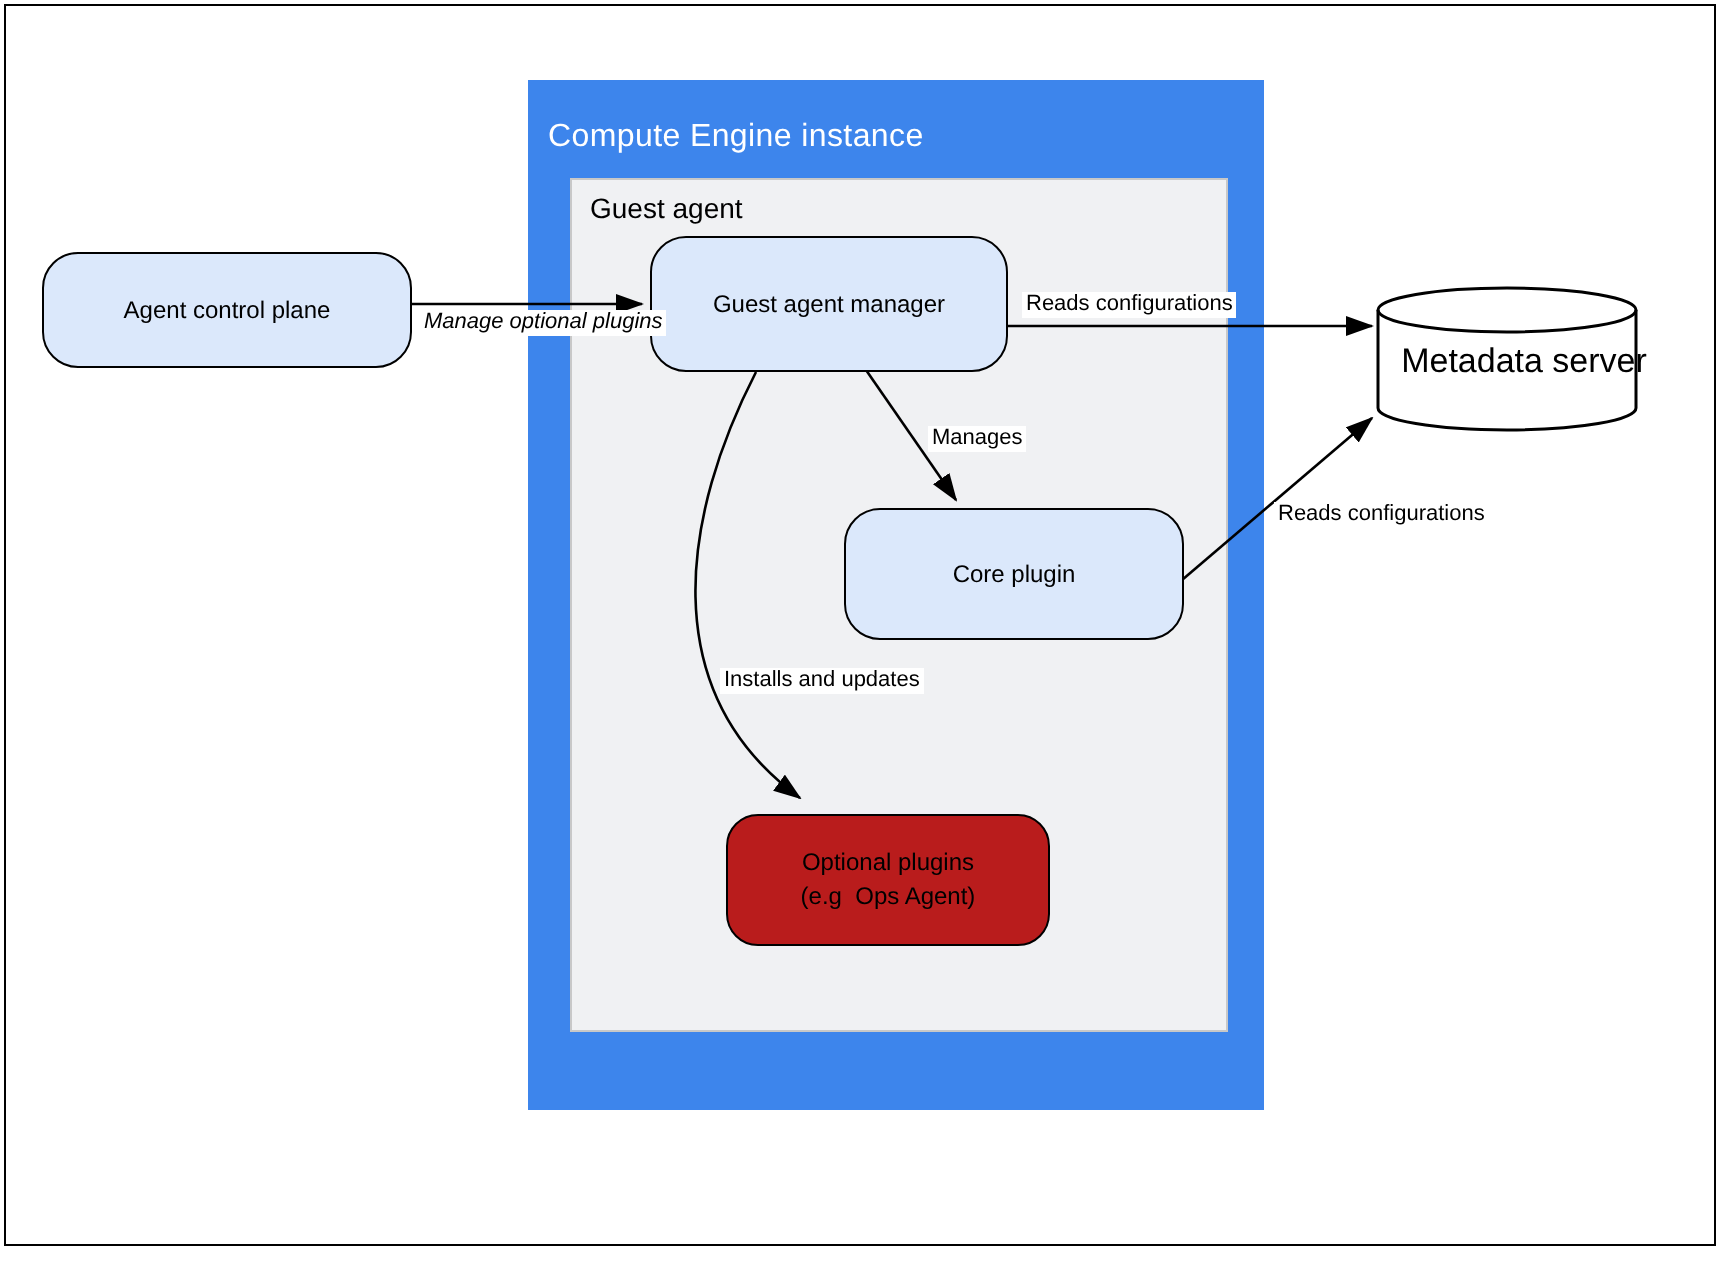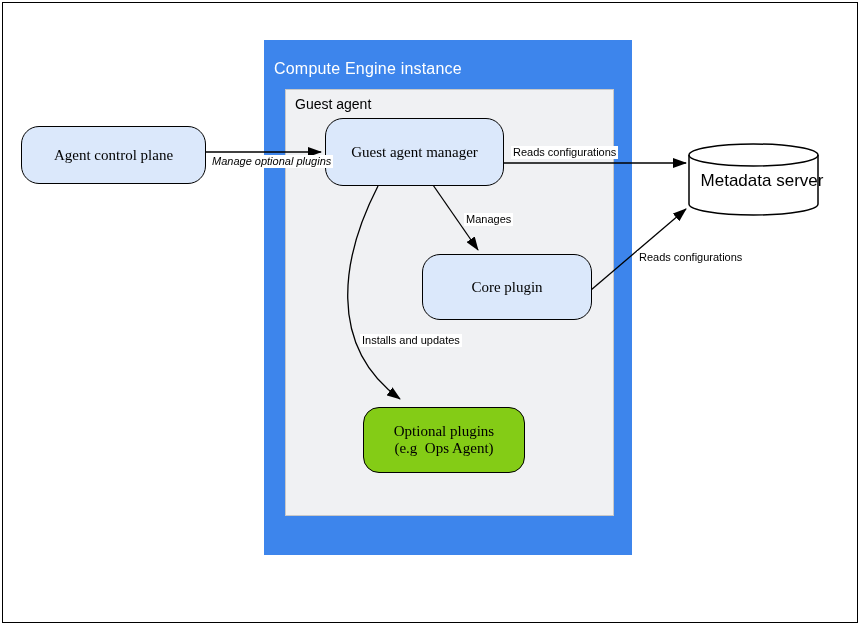--- a/index.html
+++ b/index.html
@@ -19,26 +19,26 @@
     margin-top:12px;
   }
   .gray-panel{
     position:absolute;left:285px;top:89px;width:327px;height:425px;
     background:#f0f1f3;border:1px solid #c8c8c8;
   }
   .gray-title{position:absolute;left:9px;top:6px;font-size:14px;color:#000;}
   .node{
     position:absolute;display:flex;align-items:center;justify-content:center;
     background:#dbe8fb;border:1.5px solid #000;border-radius:18px;
-    font-size:15px;text-align:center;z-index:10;flex-direction:column;line-height:17px;font-family:Liberation Serif, serif;
+    font-size:12px;text-align:center;z-index:10;flex-direction:column;line-height:17px;
   }
   .node-acp{left:21px;top:126px;width:183px;height:56px;}
   .node-gam{left:325px;top:118px;width:177px;height:66px;}
   .node-core{left:422px;top:254px;width:168px;height:64px;}
-  .node-opt{left:363px;top:407px;width:160px;height:64px;background:#84cc16;border-radius:16px;text-align:center;}
+  .node-opt{left:363px;top:407px;width:160px;height:64px;background:#b91c1c;border-radius:16px;text-align:center;}
   .pre{white-space:pre;}
   .svg-layer{position:absolute;left:0;top:0;width:862px;height:635px;z-index:5;}
   .edge-label{
     position:absolute;font-size:11px;line-height:13px;background:#ffffff;
     padding:0 2px;z-index:20;white-space:nowrap;
   }
   .lbl-manage{left:210px;top:155px;font-style:italic;}
   .lbl-reads1{left:511px;top:146px;}
   .lbl-manages{left:464px;top:213px;}
   .lbl-reads2{left:637px;top:251px;}

